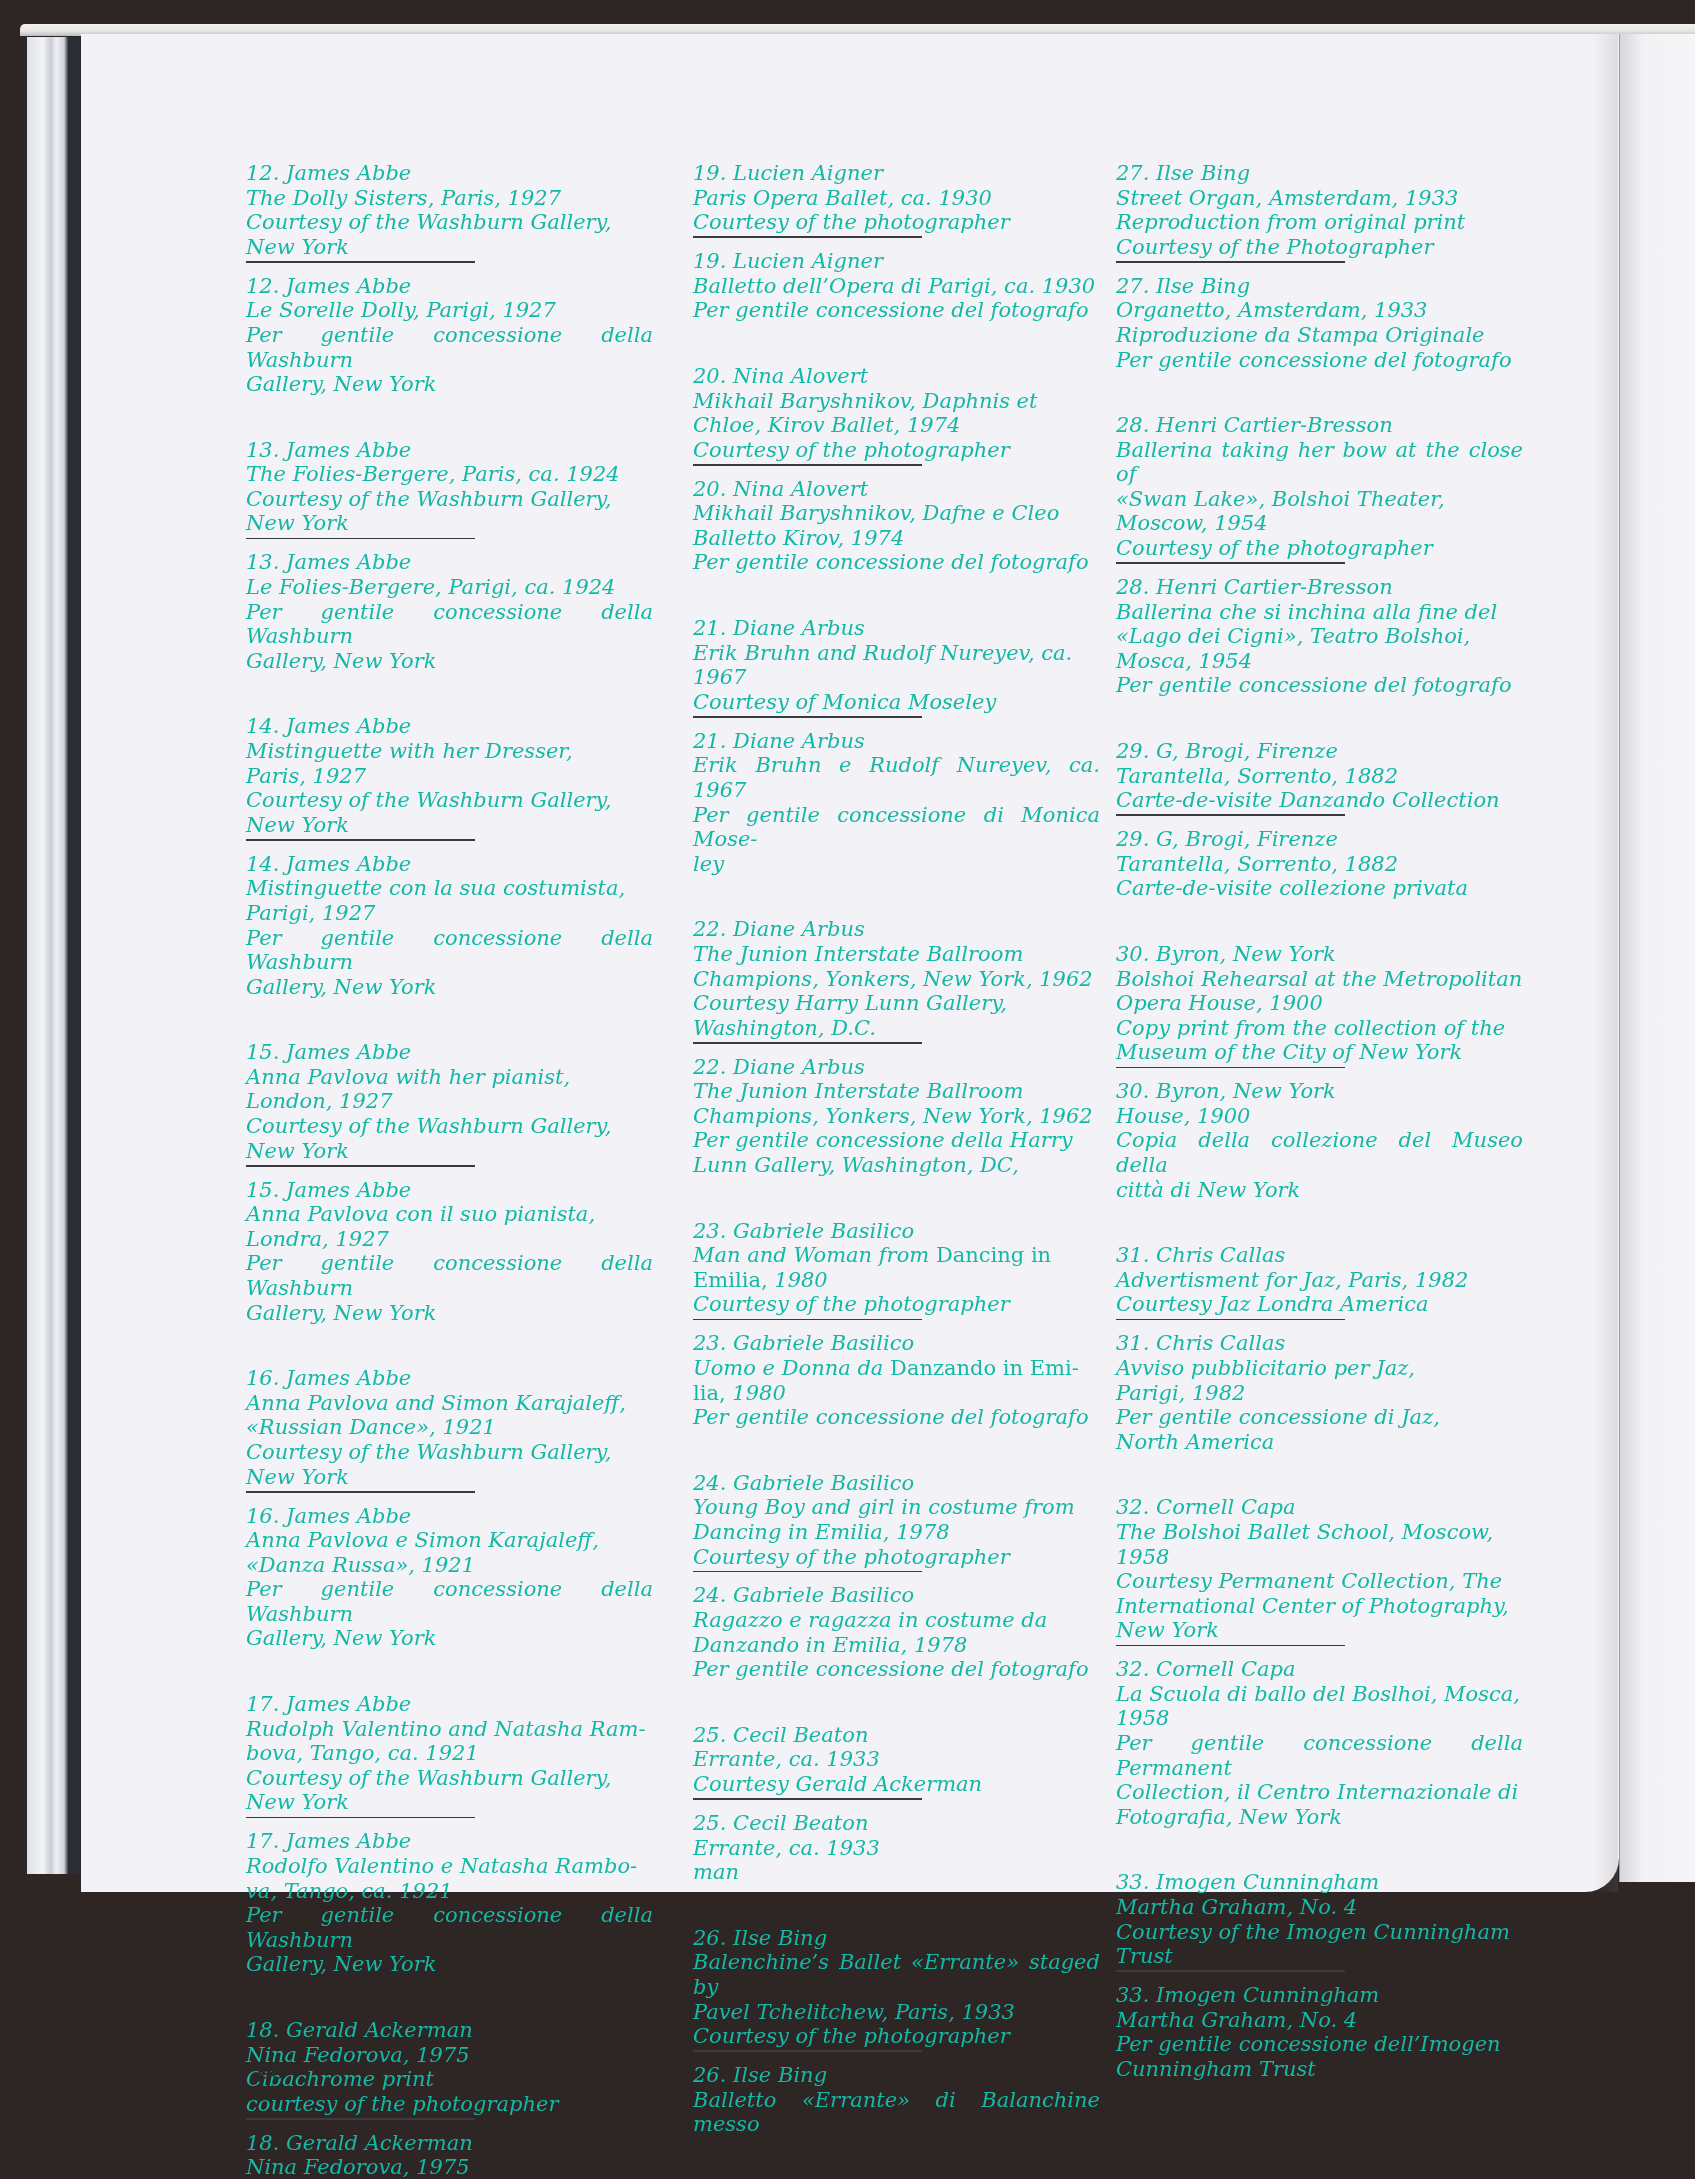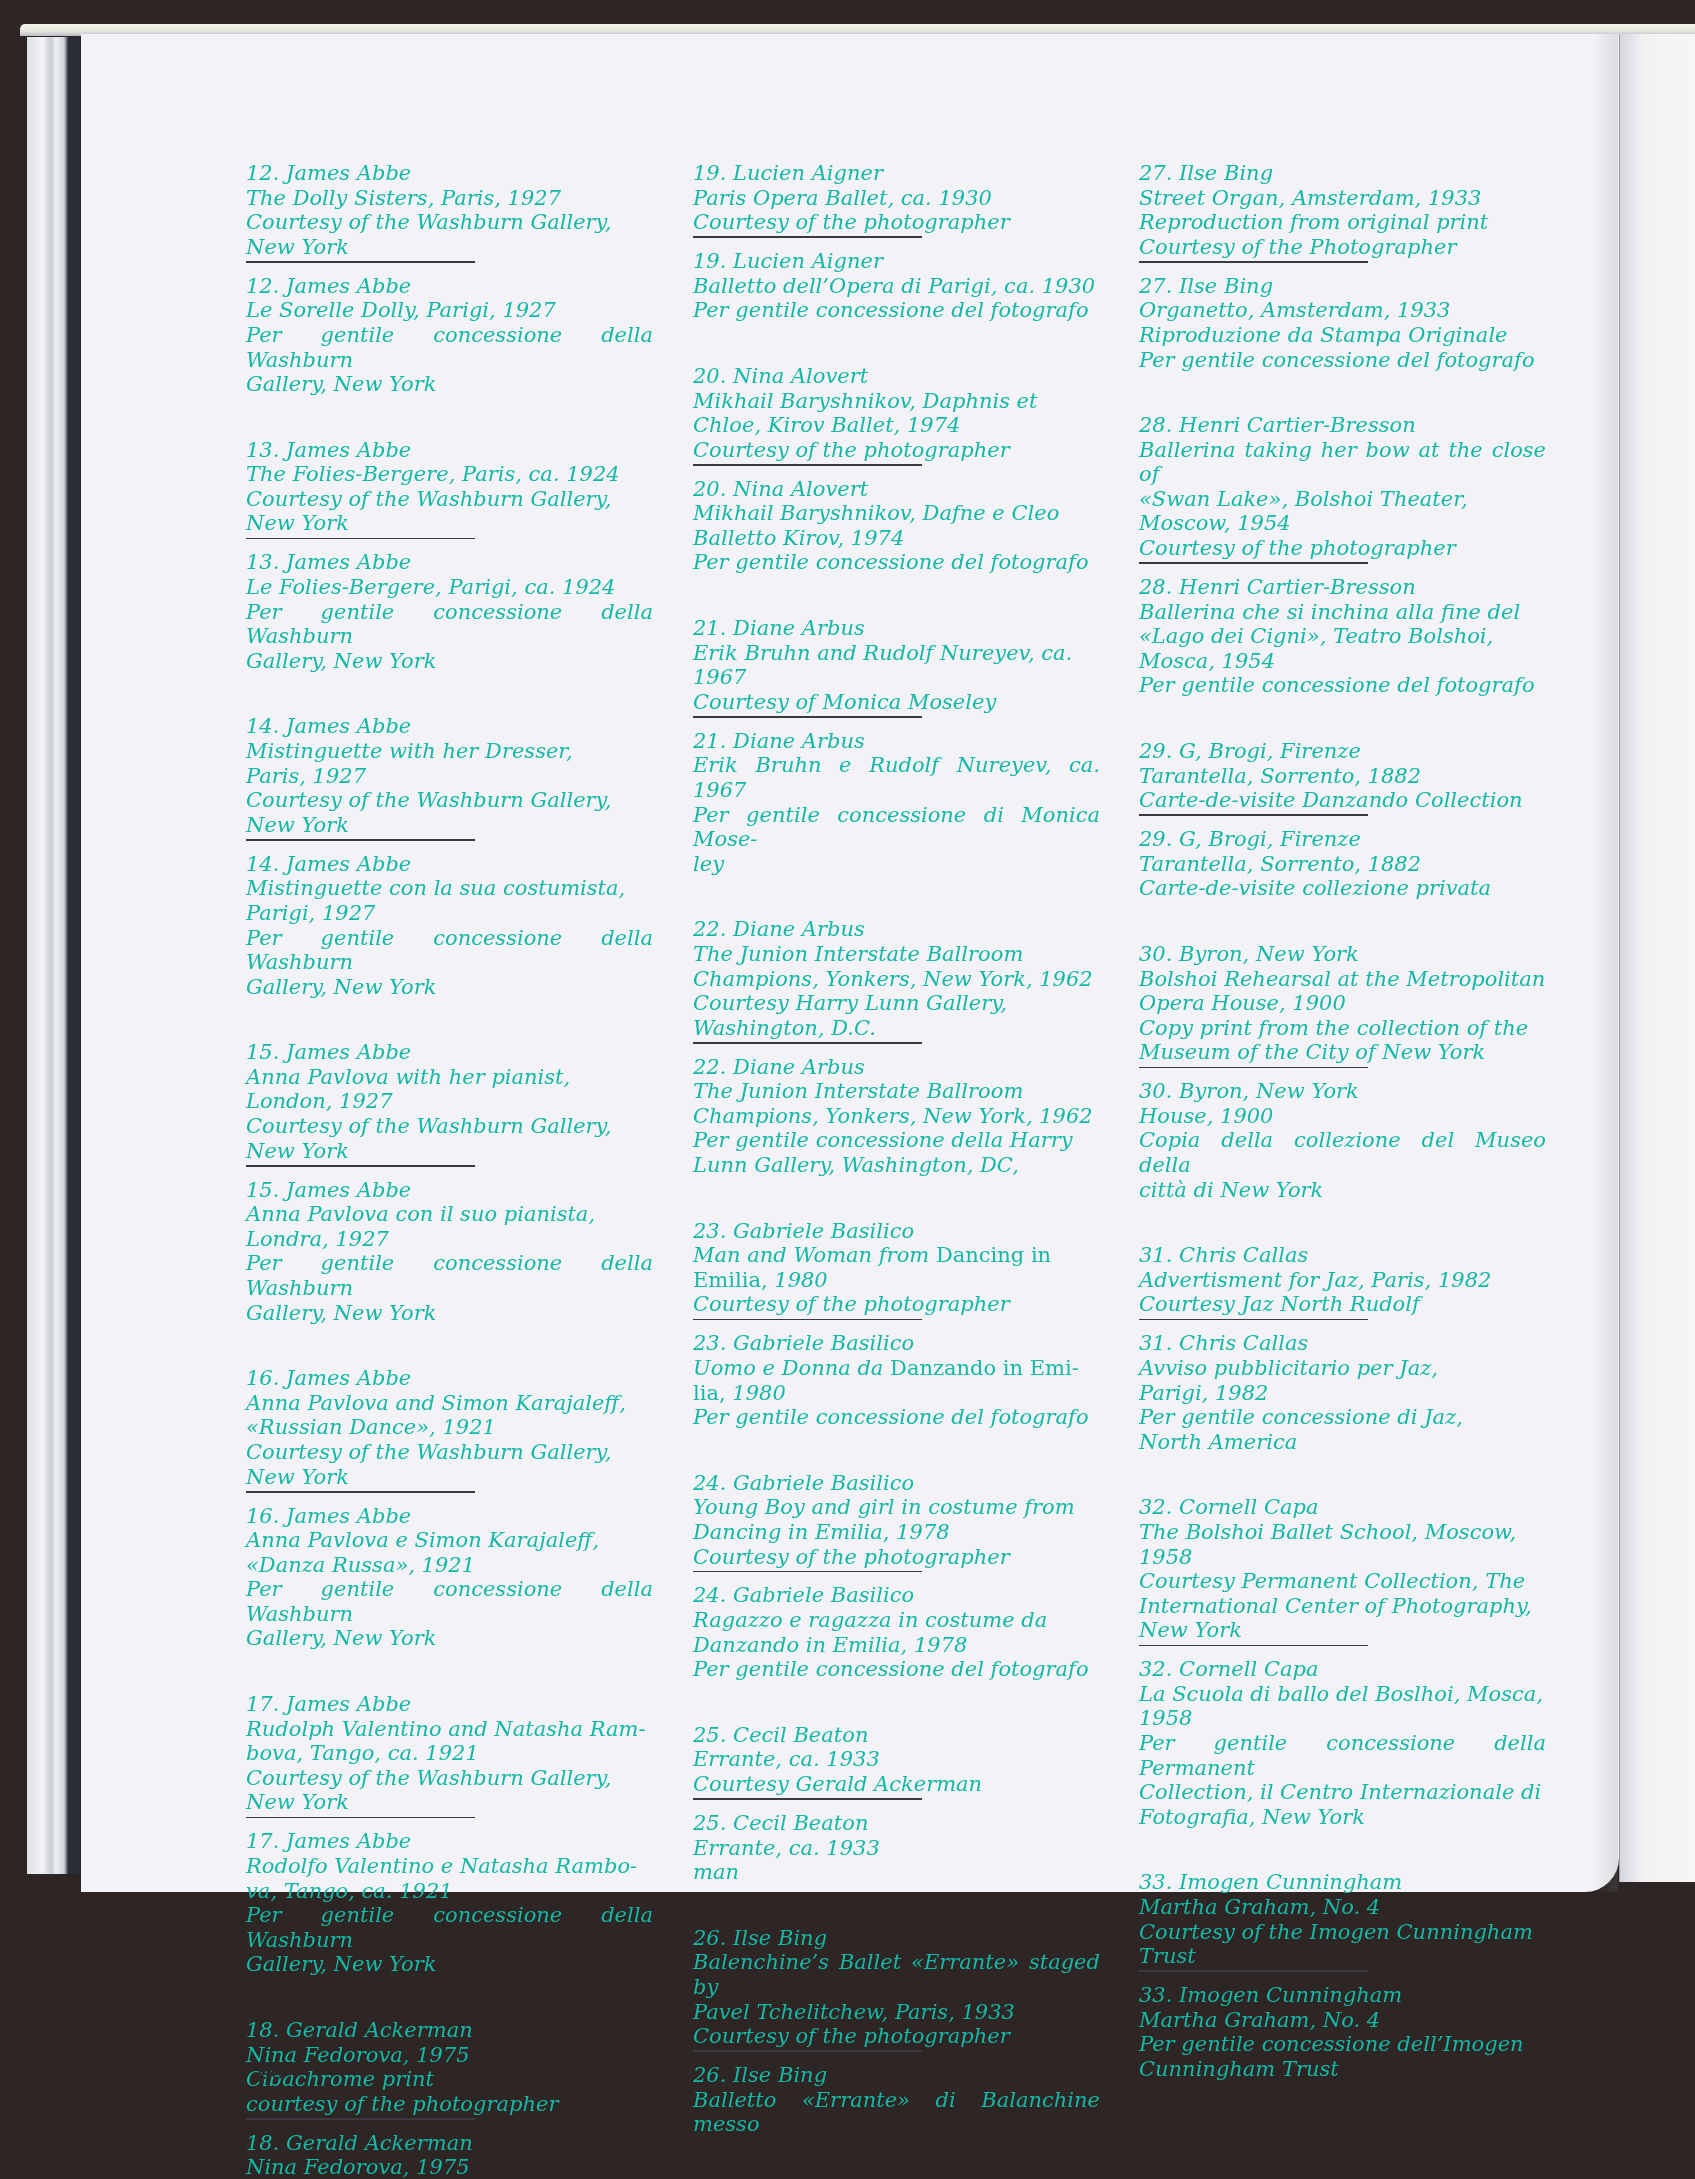--- a/index.html
+++ b/index.html
@@ -30,21 +30,21 @@
     .next-page {
       position: absolute; left: 1619px; top: 34px; width: 76px; height: 1848px;
       background: linear-gradient(90deg, #d6d6dc 0%, #f2f1f4 30%, #f6f5f7 100%);
       border-left: 0.8px solid #9a9aa2;
     }
     .column {
       position: absolute; top: 161px; width: 407px;
     }
     .col-1 { left: 246px; }
     .col-2 { left: 693px; }
-    .col-3 { left: 1139px; }
+    .col-3 { left: 1116px; }
 
     .entry { font-size: 21px; line-height: 24.6px; color: #14b8a6; }
     .entry .line { display: block; text-align: justify; text-align-last: left; }
     .entry .it { font-style: italic; }
     .entry .rm { font-style: normal; }
     .entry.en { padding-bottom: 3.4px; }
     .entry.en::after {
       content: ""; display: block; width: 229px; height: 1.7px;
       background: #3a3a40; margin-top: 1.7px;
     }
@@ -339,21 +339,21 @@
         <span class="line"><span class="it">30. Byron, New York</span></span>
         <span class="line"><span class="it">House, 1900</span></span>
         <span class="line"><span class="it">Copia della collezione del Museo della</span></span>
         <span class="line"><span class="it">città di New York</span></span>
       </div>
     </div>
     <div class="pair">
       <div class="entry en">
         <span class="line"><span class="it">31. Chris Callas</span></span>
         <span class="line"><span class="it">Advertisment for Jaz, Paris, 1982</span></span>
-        <span class="line"><span class="it">Courtesy Jaz North Rudolf</span></span>
+        <span class="line"><span class="it">Courtesy Jaz Londra America</span></span>
       </div>
       <div class="entry it-block">
         <span class="line"><span class="it">31. Chris Callas</span></span>
         <span class="line"><span class="it">Avviso pubblicitario per Jaz,</span></span>
         <span class="line"><span class="it">Parigi, 1982</span></span>
         <span class="line"><span class="it">Per gentile concessione di Jaz,</span></span>
         <span class="line"><span class="it">North America</span></span>
       </div>
     </div>
     <div class="pair">

